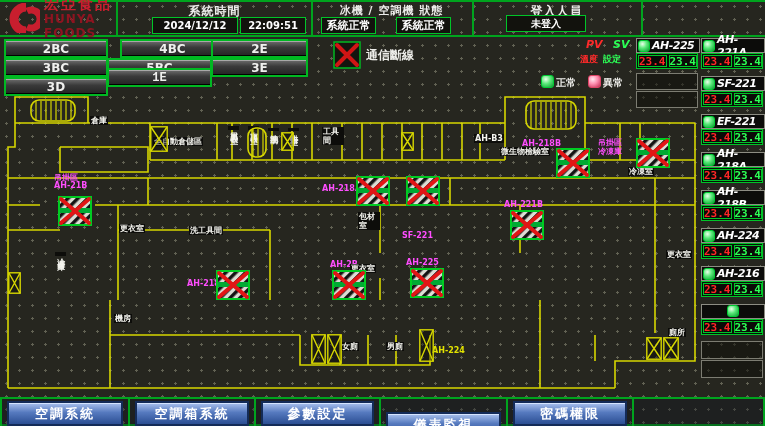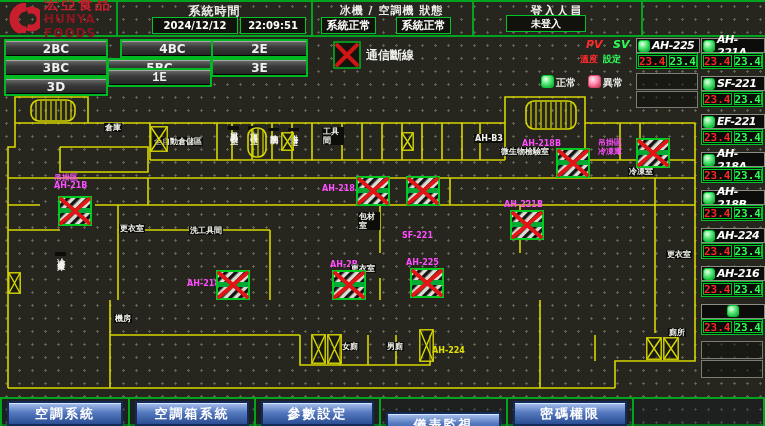--- a/index.html
+++ b/index.html
@@ -136,21 +136,21 @@
   <svg class="abs" style="left:0;top:93px;" width="700" height="305" viewBox="0 0 700 305">
     <g stroke="#d6d600" stroke-width="1.6" fill="none">
       <path d="M15,30 L15,4 L88,4 L88,30 M15,30 L505,30 M505,30 L505,4 L585,4 L585,30 M585,30 L695,30 M695,30 L695,268 L615,268 L615,295 M15,30 L15,54 L8,54 L8,295 M8,295 L615,295"></path>
       <path d="M150,30 L150,67 M150,67 L505,67 M217,30 L217,67 M232,30 L232,67 M252,30 L252,67 M272,30 L272,67 M292,30 L292,67 M312,30 L312,67 M342,30 L342,67 M362,30 L362,67 M382,30 L382,67 M402,30 L402,67 M422,30 L422,67 M442,30 L442,67 M462,30 L462,67 M480,30 L480,67 M505,30 L505,67 M585,30 L585,67 M585,67 L695,67 M620,30 L620,67 M640,30 L640,67"></path>
       <path d="M8,85 L695,85 M8,112 L40,112 M95,112 L695,112 M60,54 L148,54 L148,79 L60,79 L60,54 M118,112 L118,207 M270,137 L270,207 M118,137 L270,137 M380,112 L380,160 M380,185 L380,207 M450,85 L450,112 M520,112 L520,160 M655,85 L655,240 M110,207 L110,295 M110,242 L300,242 M300,242 L300,272 L430,272 L430,242 M340,242 L340,272 M368,242 L368,272 M396,242 L396,272 M540,207 L540,295 M595,242 L595,268 M8,137 L60,137 M148,85 L148,112"></path>
     </g>
   </svg>
 
   <div id="planOverlay">
       <div class="plabel lw" style="left: 153px; top: 137px;">全自動倉儲區</div>
-      <div class="plabel lw" style="left: 90px; top: 123px; margin-left: 14px;">倉庫</div>
+      <div class="plabel lw" style="left: 90px; top: 116px;">倉庫</div>
       <div class="plabel lw lv" style="left: 228px; top: 126px;">男更衣室</div>
       <div class="plabel lw lv" style="left: 248px; top: 126px;">女更衣室</div>
       <div class="plabel lw lv" style="left: 268px; top: 128px;">洗手間</div>
       <div class="plabel lw lv" style="left: 288px; top: 128px;">烘焙室</div>
       <div class="plabel lw wrap" style="left: 322px; top: 127px; width: 20px;">工具間</div>
       <div class="plabel lw" style="left: 474px; top: 134px;">AH-B3</div>
       <div class="plabel lw" style="left: 500px; top: 147px;">微生物檢驗室</div>
       <div class="plabel lm" style="left: 522px; top: 139px;">AH-218B</div>
       <div class="plabel lm" style="left: 598px; top: 137px;">吊掛區</div>
       <div class="plabel lm" style="left: 598px; top: 146px;">冷凍庫</div>

